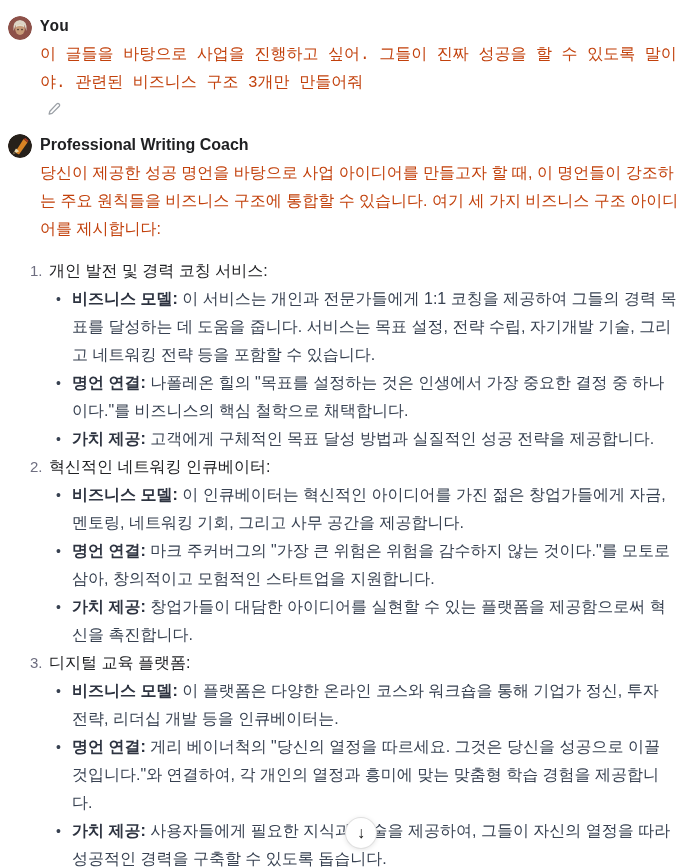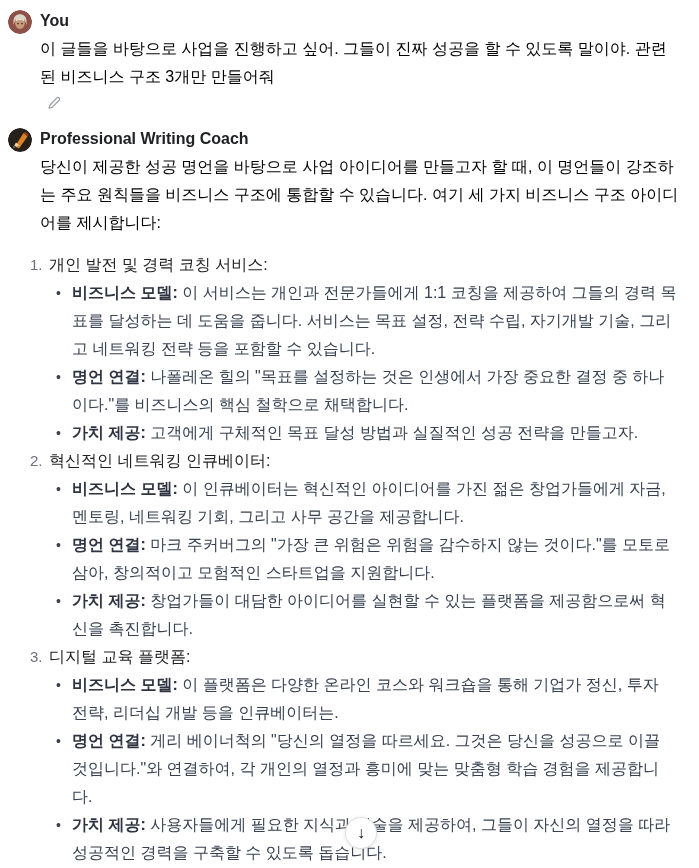--- a/index.html
+++ b/index.html
@@ -14,21 +14,21 @@
     overflow: hidden;
     position: relative;
   }
   .page { width: 699px; height: 868px; position: relative; }
 
   .msg {
     display: flex;
     align-items: flex-start;
     padding: 0 20px 0 8px;
   }
-  .msg-user { padding-top: 9px; margin-bottom: 14px; }
+  .msg-user { padding-top: 15px; margin-bottom: 14px; font-family: Liberation Mono, monospace; }
 
   .avatar {
     flex: 0 0 24px;
     width: 24px;
     height: 24px;
     border-radius: 50%;
     overflow: hidden;
     margin-top: 1px;
   }
   .avatar svg { display: block; }
@@ -37,21 +37,21 @@
 
   .author {
     font-weight: bold;
     color: #202123;
     line-height: 24px;
     font-size: 16px;
   }
   .text {
     margin: 2px 0 0 0;
     line-height: 28px;
-    color: #000000;
+    color: #c2410c;
     word-break: break-all;
   }
 
   .edit-row { margin-top: 4px; height: 18px; }
   .edit-btn {
     background: none;
     border: none;
     padding: 0;
     margin: 0 0 0 6px;
     cursor: pointer;
@@ -165,21 +165,21 @@
             <li class="bitem">
               <span class="dot">•</span>
               <span class="btext"><b class="blabel">비즈니스 모델:</b><span> 이 서비스는 개인과 전문가들에게 1:1 코칭을 제공하여 그들의 경력 목표를 달성하는 데 도움을 줍니다. 서비스는 목표 설정, 전략 수립, 자기개발 기술, 그리고 네트워킹 전략 등을 포함할 수 있습니다.</span></span>
             </li>
             <li class="bitem">
               <span class="dot">•</span>
               <span class="btext"><b class="blabel">명언 연결:</b><span> 나폴레온 힐의 "목표를 설정하는 것은 인생에서 가장 중요한 결정 중 하나이다."를 비즈니스의 핵심 철학으로 채택합니다.</span></span>
             </li>
             <li class="bitem">
               <span class="dot">•</span>
-              <span class="btext"><b class="blabel">가치 제공:</b><span> 고객에게 구체적인 목표 달성 방법과 실질적인 성공 전략을 만들고자.</span></span>
+              <span class="btext"><b class="blabel">가치 제공:</b><span> 고객에게 구체적인 목표 달성 방법과 실질적인 성공 전략을 제공합니다.</span></span>
             </li>
           </ul>
         </li>
 
         <li class="oitem">
           <div class="ohead">
             <span class="num">2.</span>
             <span class="otitle">혁신적인 네트워킹 인큐베이터:</span>
           </div>
           <ul class="bullets">

